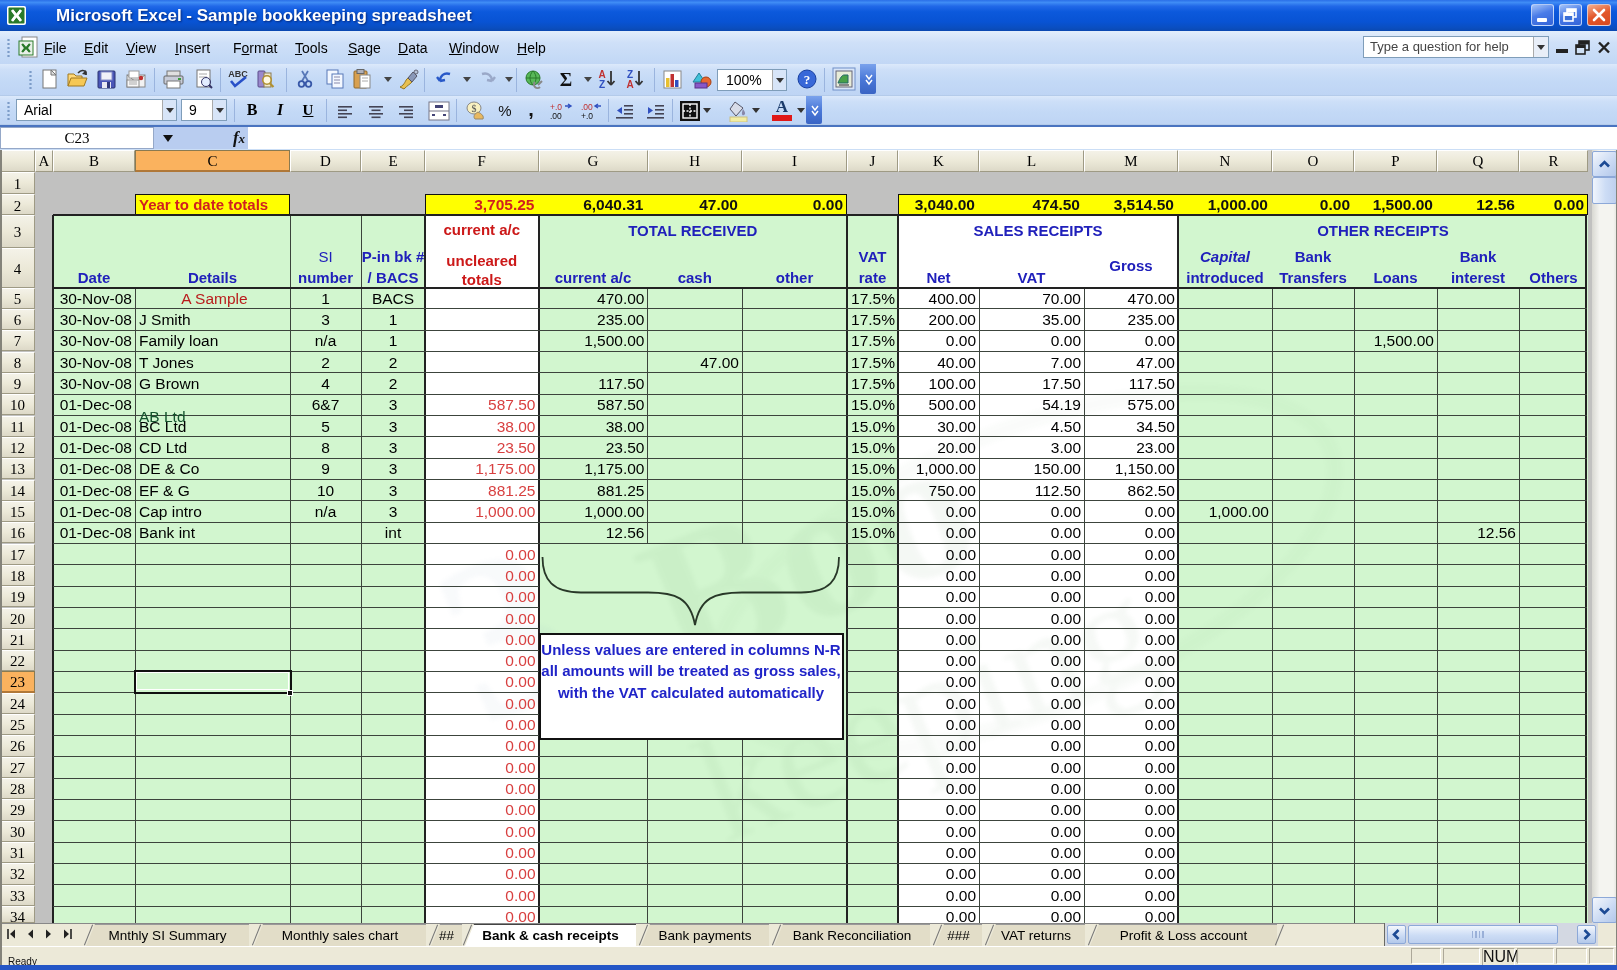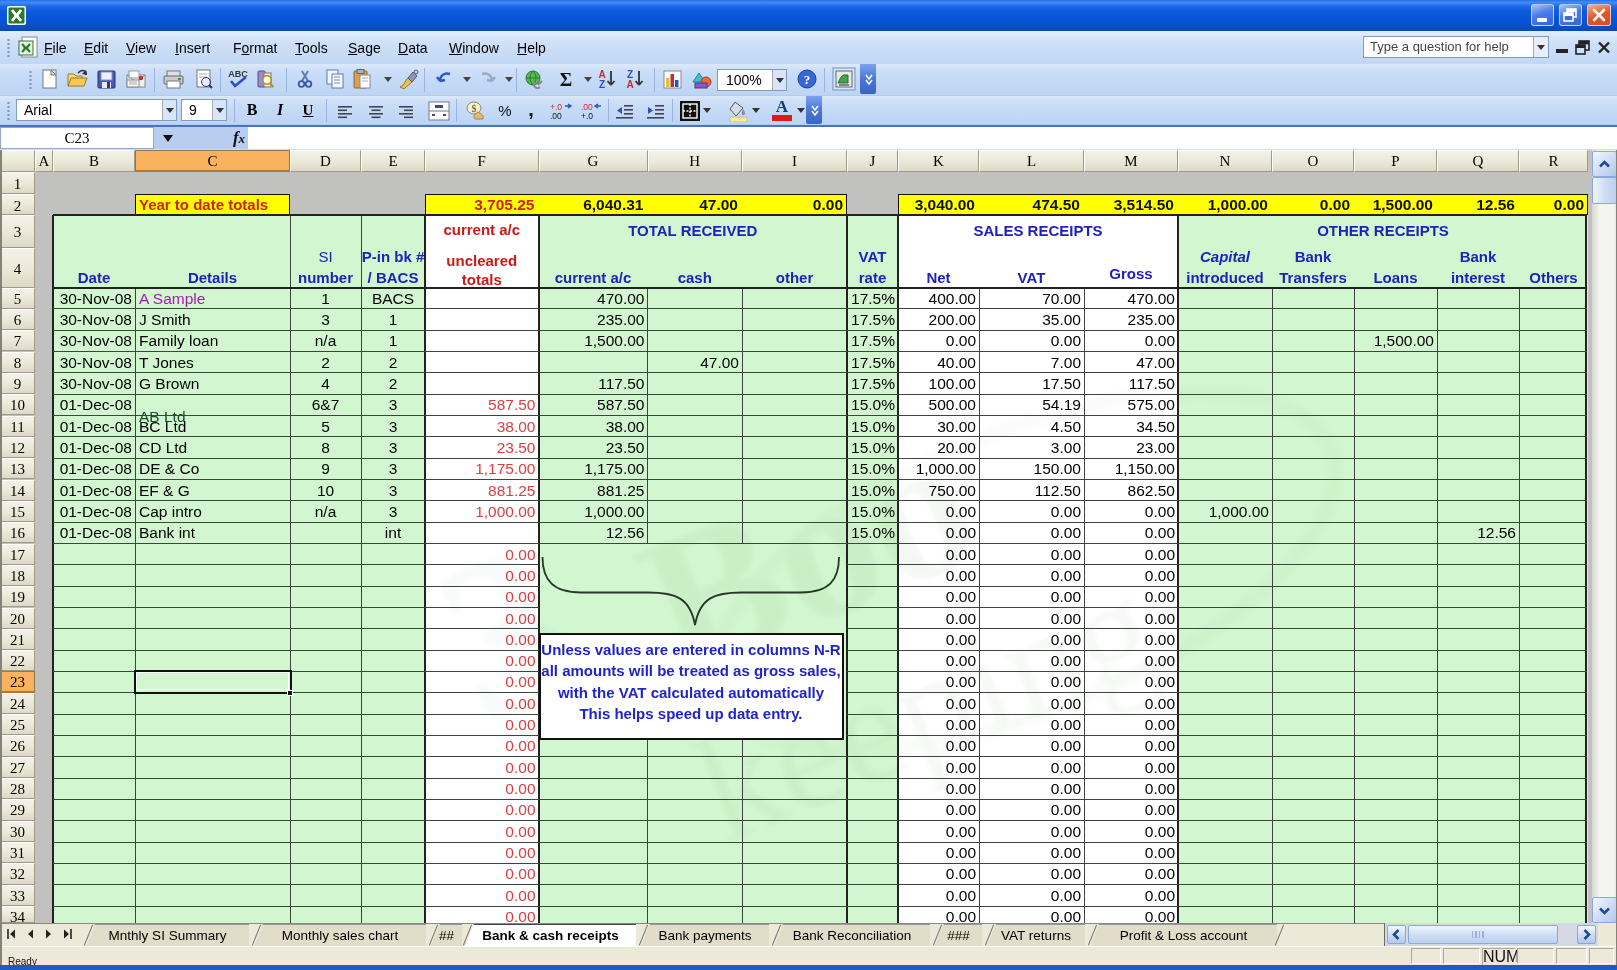--- a/index.html
+++ b/index.html
@@ -10,20 +10,21 @@
 .menu{font-size:14px;color:#000}
 </style></head><body>
 <div id="page">
 <div class="" style="left:0.0px;top:0.0px;width:1617.0px;height:31.0px;background:linear-gradient(180deg,#2a6fe8 0%,#3f8cf5 8%,#2168e8 20%,#0c59dc 38%,#0853d4 70%,#0a4ec0 90%,#0a48b0 100%)"></div>
 <svg style="position:absolute;left:7px;top:6px" width="19" height="19" viewBox="0 0 19 19">
       <rect x="0" y="0" width="19" height="19" rx="2" fill="#fff"></rect>
       <rect x="1.5" y="1.5" width="16" height="16" rx="1" fill="#2a7a2a"></rect>
       <path d="M5 4 L9 9.5 L5 15 M14 4 L10 9.5 L14 15" stroke="#fff" stroke-width="2.6" fill="none"></path>
       <path d="M5.5 4.5 L13.5 14.5 M13.5 4.5 L5.5 14.5" stroke="#fff" stroke-width="2.2"></path>
     </svg>
+<div class="" style="left:56.0px;top:5.0px;width:900.0px;height:22.0px;color:#fff;font-size:17px;font-weight:bold;text-shadow:1px 1px 2px rgba(0,10,60,.6);line-height:22px">Microsoft Excel - Sample bookkeeping spreadsheet</div>
 <div class="" style="left:1531.0px;top:4.0px;width:23.0px;height:22.0px;border-radius:3px;border:1px solid rgba(220,235,255,.75);background:linear-gradient(160deg,#a6c4f8 0%,#4a7ce8 45%,#3464d8 100%)"></div>
 <div class="" style="left:1537.0px;top:18.0px;width:10.0px;height:4.0px;background:#fff;border-radius:1px"></div>
 <div class="" style="left:1559.0px;top:4.0px;width:23.0px;height:22.0px;border-radius:3px;border:1px solid rgba(220,235,255,.75);background:linear-gradient(160deg,#a6c4f8 0%,#4a7ce8 45%,#3464d8 100%)"></div>
 <svg style="position:absolute;left:1562px;top:7px" width="17" height="16" viewBox="0 0 17 16">
       <rect x="5" y="2" width="9" height="8" fill="none" stroke="#fff" stroke-width="1.6"></rect>
       <rect x="5" y="2" width="9" height="3" fill="#fff"></rect>
       <rect x="2" y="6" width="9" height="8" fill="#3a6fd8" stroke="#fff" stroke-width="1.6"></rect>
       <rect x="2" y="6" width="9" height="3" fill="#fff"></rect>
     </svg>
 <div class="" style="left:1587.0px;top:4.0px;width:24.0px;height:22.0px;border-radius:3px;border:1px solid rgba(220,235,255,.75);background:linear-gradient(160deg,#f6b090 0%,#e2572a 50%,#d84a20 100%)"></div>
@@ -452,32 +453,32 @@
 <div class="" style="left:425.0px;top:270.0px;width:113.5px;height:20.0px;color:#cc1818;font-weight:bold;font-size:15px;text-align:center;line-height:20px">totals</div>
 <div class="" style="left:538.5px;top:221.0px;width:308.5px;height:20.0px;color:#2020bb;font-weight:bold;font-size:15px;text-align:center;line-height:20px;">TOTAL RECEIVED</div>
 <div class="" style="left:538.5px;top:268.0px;width:109.0px;height:20.0px;color:#2020bb;font-weight:bold;font-size:15px;text-align:center;line-height:20px;">current a/c</div>
 <div class="" style="left:647.5px;top:268.0px;width:94.5px;height:20.0px;color:#2020bb;font-weight:bold;font-size:15px;text-align:center;line-height:20px;">cash</div>
 <div class="" style="left:742.0px;top:268.0px;width:105.0px;height:20.0px;color:#2020bb;font-weight:bold;font-size:15px;text-align:center;line-height:20px;">other</div>
 <div class="" style="left:847.0px;top:247.0px;width:51.0px;height:20.0px;color:#2020bb;font-weight:bold;font-size:15px;text-align:center;line-height:20px;">VAT</div>
 <div class="" style="left:847.0px;top:268.0px;width:51.0px;height:20.0px;color:#2020bb;font-weight:bold;font-size:15px;text-align:center;line-height:20px;">rate</div>
 <div class="" style="left:898.0px;top:221.0px;width:280.0px;height:20.0px;color:#2020bb;font-weight:bold;font-size:15px;text-align:center;line-height:20px;">SALES RECEIPTS</div>
 <div class="" style="left:898.0px;top:268.0px;width:81.0px;height:20.0px;color:#2020bb;font-weight:bold;font-size:15px;text-align:center;line-height:20px;">Net</div>
 <div class="" style="left:979.0px;top:268.0px;width:105.0px;height:20.0px;color:#2020bb;font-weight:bold;font-size:15px;text-align:center;line-height:20px;">VAT</div>
-<div class="" style="left:1084.0px;top:264px;width:94.0px;height:20.0px;color:#2020bb;font-weight:bold;font-size:15px;text-align:center;line-height:20px;">Gross</div>
+<div class="" style="left:1084.0px;top:256px;width:94.0px;height:20.0px;color:#2020bb;font-weight:bold;font-size:15px;text-align:center;line-height:20px;">Gross</div>
 <div class="" style="left:1178.0px;top:221.0px;width:410.0px;height:20.0px;color:#2020bb;font-weight:bold;font-size:15px;text-align:center;line-height:20px;">OTHER RECEIPTS</div>
 <div class="" style="left:1178.0px;top:247.0px;width:94.0px;height:20.0px;color:#2020bb;font-weight:bold;font-size:15px;text-align:center;line-height:20px;font-style:italic;">Capital</div>
 <div class="" style="left:1178.0px;top:268.0px;width:94.0px;height:20.0px;color:#2020bb;font-weight:bold;font-size:15px;text-align:center;line-height:20px;">introduced</div>
 <div class="" style="left:1272.0px;top:247.0px;width:82.0px;height:20.0px;color:#2020bb;font-weight:bold;font-size:15px;text-align:center;line-height:20px;">Bank</div>
 <div class="" style="left:1272.0px;top:268.0px;width:82.0px;height:20.0px;color:#2020bb;font-weight:bold;font-size:15px;text-align:center;line-height:20px;">Transfers</div>
 <div class="" style="left:1354.0px;top:268.0px;width:83.0px;height:20.0px;color:#2020bb;font-weight:bold;font-size:15px;text-align:center;line-height:20px;">Loans</div>
 <div class="" style="left:1437.0px;top:247.0px;width:82.0px;height:20.0px;color:#2020bb;font-weight:bold;font-size:15px;text-align:center;line-height:20px;">Bank</div>
 <div class="" style="left:1437.0px;top:268.0px;width:82.0px;height:20.0px;color:#2020bb;font-weight:bold;font-size:15px;text-align:center;line-height:20px;">interest</div>
 <div class="" style="left:1519.0px;top:268.0px;width:69.0px;height:20.0px;color:#2020bb;font-weight:bold;font-size:15px;text-align:center;line-height:20px;">Others</div>
 <div class="" style="left:55.0px;top:287.5px;width:77.0px;height:21.3px;font-size:15.5px;line-height:21px;color:#000;text-align:right;">30-Nov-08</div>
-<div class="" style="left:135.0px;top:287.5px;width:155.0px;height:34px;font-size:15.5px;line-height:21px;color:#a21caf;text-align:left;padding-left:4px;">A Sample</div>
+<div class="" style="left:135.0px;top:287.5px;width:155.0px;height:34px;font-size:15.5px;line-height:21px;color:#b91c1c;text-align:center;padding-left:4px;">A Sample</div>
 <div class="" style="left:290.0px;top:287.5px;width:71.0px;height:21.3px;font-size:15.5px;line-height:21px;color:#000;text-align:center;">1</div>
 <div class="" style="left:361.0px;top:287.5px;width:64.0px;height:21.3px;font-size:15.5px;line-height:21px;color:#000;text-align:center;">BACS</div>
 <div class="" style="left:540.5px;top:287.5px;width:104.0px;height:21.3px;font-size:15.5px;line-height:21px;color:#000;text-align:right;">470.00</div>
 <div class="" style="left:849.0px;top:287.5px;width:46.0px;height:21.3px;font-size:15.5px;line-height:21px;color:#000;text-align:right;">17.5%</div>
 <div class="" style="left:900.0px;top:287.5px;width:76.0px;height:21.3px;font-size:15.5px;line-height:21px;color:#000;text-align:right;">400.00</div>
 <div class="" style="left:981.0px;top:287.5px;width:100.0px;height:21.3px;font-size:15.5px;line-height:21px;color:#000;text-align:right;">70.00</div>
 <div class="" style="left:1086.0px;top:287.5px;width:89.0px;height:21.3px;font-size:15.5px;line-height:21px;color:#000;text-align:right;">470.00</div>
 <div class="" style="left:55.0px;top:308.8px;width:77.0px;height:21.3px;font-size:15.5px;line-height:21px;color:#000;text-align:right;">30-Nov-08</div>
 <div class="" style="left:135.0px;top:308.8px;width:155.0px;height:21.3px;font-size:15.5px;line-height:21px;color:#000;text-align:left;padding-left:4px;">J Smith</div>
 <div class="" style="left:290.0px;top:308.8px;width:71.0px;height:21.3px;font-size:15.5px;line-height:21px;color:#000;text-align:center;">3</div>
@@ -657,21 +658,20 @@
 <div class="" style="left:900.0px;top:906.1px;width:76.0px;height:21.3px;font-size:15.5px;line-height:21px;color:#000;text-align:right;">0.00</div>
 <div class="" style="left:981.0px;top:906.1px;width:100.0px;height:21.3px;font-size:15.5px;line-height:21px;color:#000;text-align:right;">0.00</div>
 <div class="" style="left:1086.0px;top:906.1px;width:89.0px;height:21.3px;font-size:15.5px;line-height:21px;color:#000;text-align:right;">0.00</div>
 <svg style="position:absolute;left:538px;top:550px" width="306" height="85" viewBox="0 0 306 85">
 <path d="M4.5 7 C4.5 30 15 42.5 43 42.5 L110 42.5 C138 42.5 152 48 157 75 C162 48 176 42.5 204 42.5 L263 42.5 C291 42.5 301 30 301 7" fill="none" stroke="#283828" stroke-width="1.8"></path>
     </svg>
 <div class="" style="left:538.5px;top:633.0px;width:305.0px;height:106.5px;background:#fff;border:2px solid #111"></div>
 <div class="" style="left:540.5px;top:660.3px;width:301.0px;height:21.3px;color:#2024c8;font-weight:bold;font-size:15px;text-align:center;line-height:21.3px;white-space:nowrap">all amounts will be treated as gross sales,</div>
 <div class="" style="left:540.5px;top:639.0px;width:301.0px;height:21.3px;color:#2024c8;font-weight:bold;font-size:15px;text-align:center;line-height:21.3px;white-space:nowrap">Unless values are entered in columns N-R</div>
 <div class="" style="left:540.5px;top:681.6px;width:301.0px;height:21.3px;color:#2024c8;font-weight:bold;font-size:15px;text-align:center;line-height:21.3px;white-space:nowrap">with the VAT calculated automatically</div>
-<div class="" style="left:540.5px;top:702.9px;width:301.0px;height:21.3px;color:#2024c8;font-weight:bold;font-size:15px;text-align:center;line-height:21.3px;white-space:nowrap">This helps speed up data entry.</div>
 <div class="" style="left:133.5px;top:669.9px;width:158.0px;height:24.3px;border:2.5px solid #111"></div>
 <div class="" style="left:136.0px;top:672.4px;width:153.0px;height:17.3px;border:1px solid #fff"></div>
 <div class="" style="left:287.0px;top:689.8px;width:6.0px;height:6.0px;background:#111;border:1px solid #fff"></div>
 <div class="" style="left:1592.0px;top:150.0px;width:25.0px;height:773.0px;background:linear-gradient(90deg,#d8d8d2,#f4f4f0 30%,#f4f4f0 85%,#e4e4de)"></div>
 <div class="" style="left:1592.0px;top:151.0px;width:25.0px;height:26.0px;background:linear-gradient(135deg,#f4f7fc,#c9d9f3 60%,#b3c8ea);border:1px solid #8ca8d8;border-radius:2px"></div>
 <svg style="position:absolute;left:1598.0px;top:157.5px;transform:rotate(0deg)" width="13" height="13" viewBox="0 0 13 13">
       <path d="M2 8.5 L6.5 4 L11 8.5" stroke="#1c4a94" stroke-width="2.6" fill="none"></path>
     </svg>
 <div class="" style="left:1592.0px;top:177.0px;width:25.0px;height:27.0px;background:linear-gradient(90deg,#f0f5fc,#ccdcf5 55%,#bed0ee);border:1px solid #8ca8d8;border-radius:2px"></div>
 <div class="" style="left:1592.0px;top:897.0px;width:25.0px;height:26.0px;background:linear-gradient(135deg,#f4f7fc,#c9d9f3 60%,#b3c8ea);border:1px solid #8ca8d8;border-radius:2px"></div>

